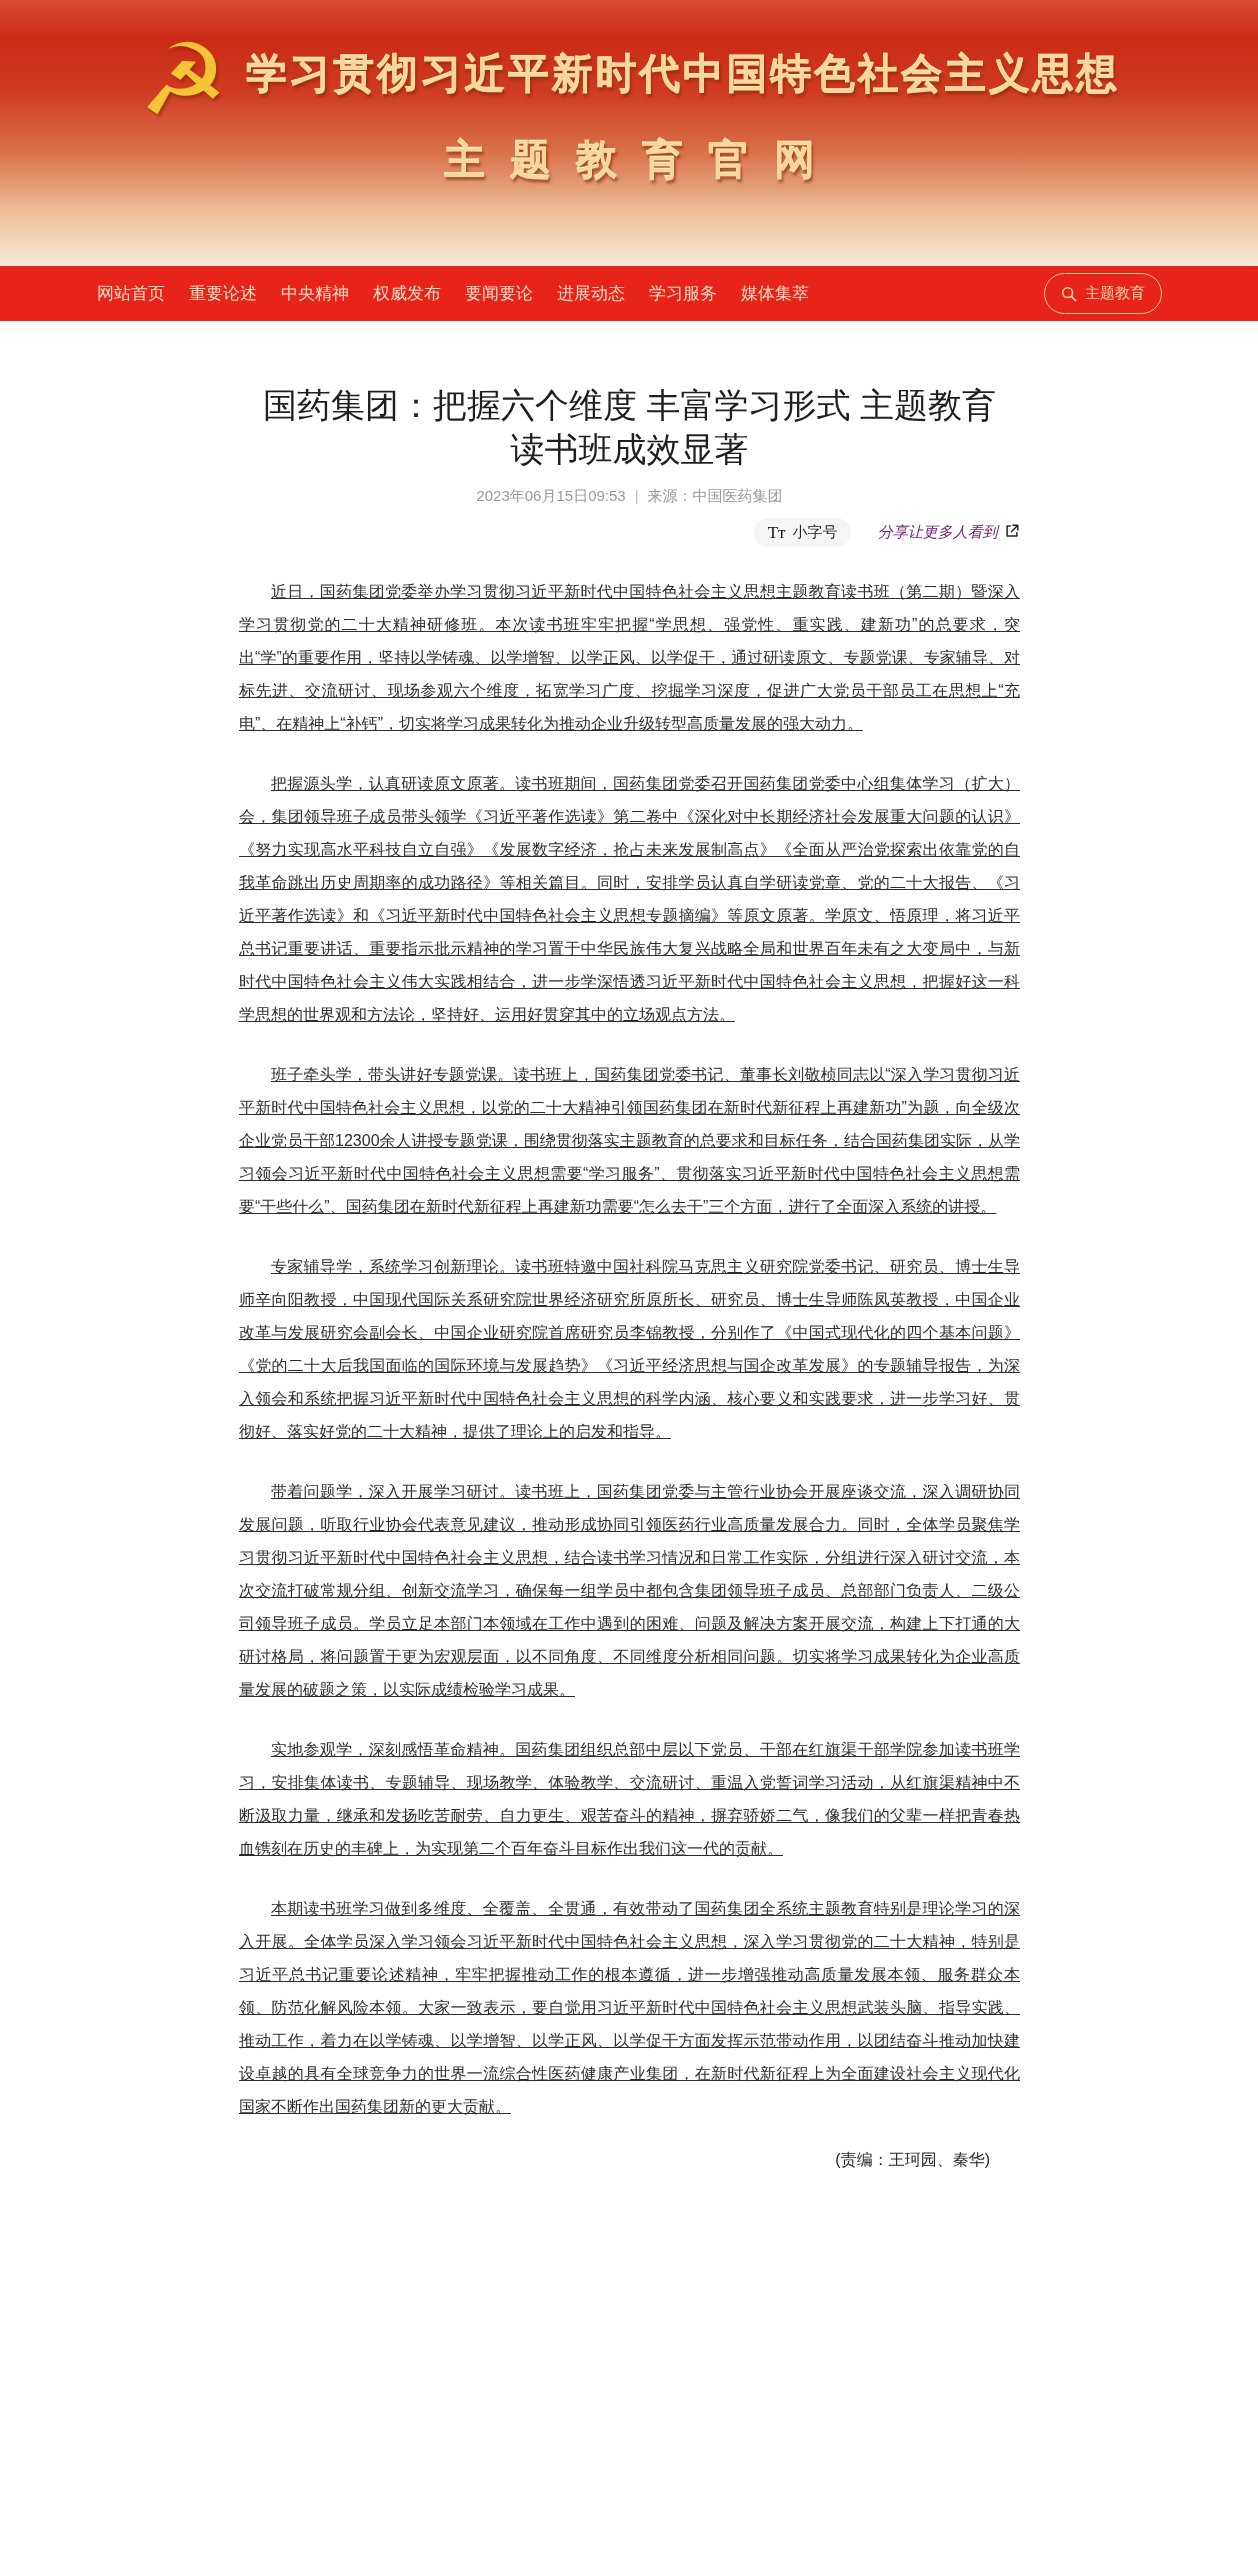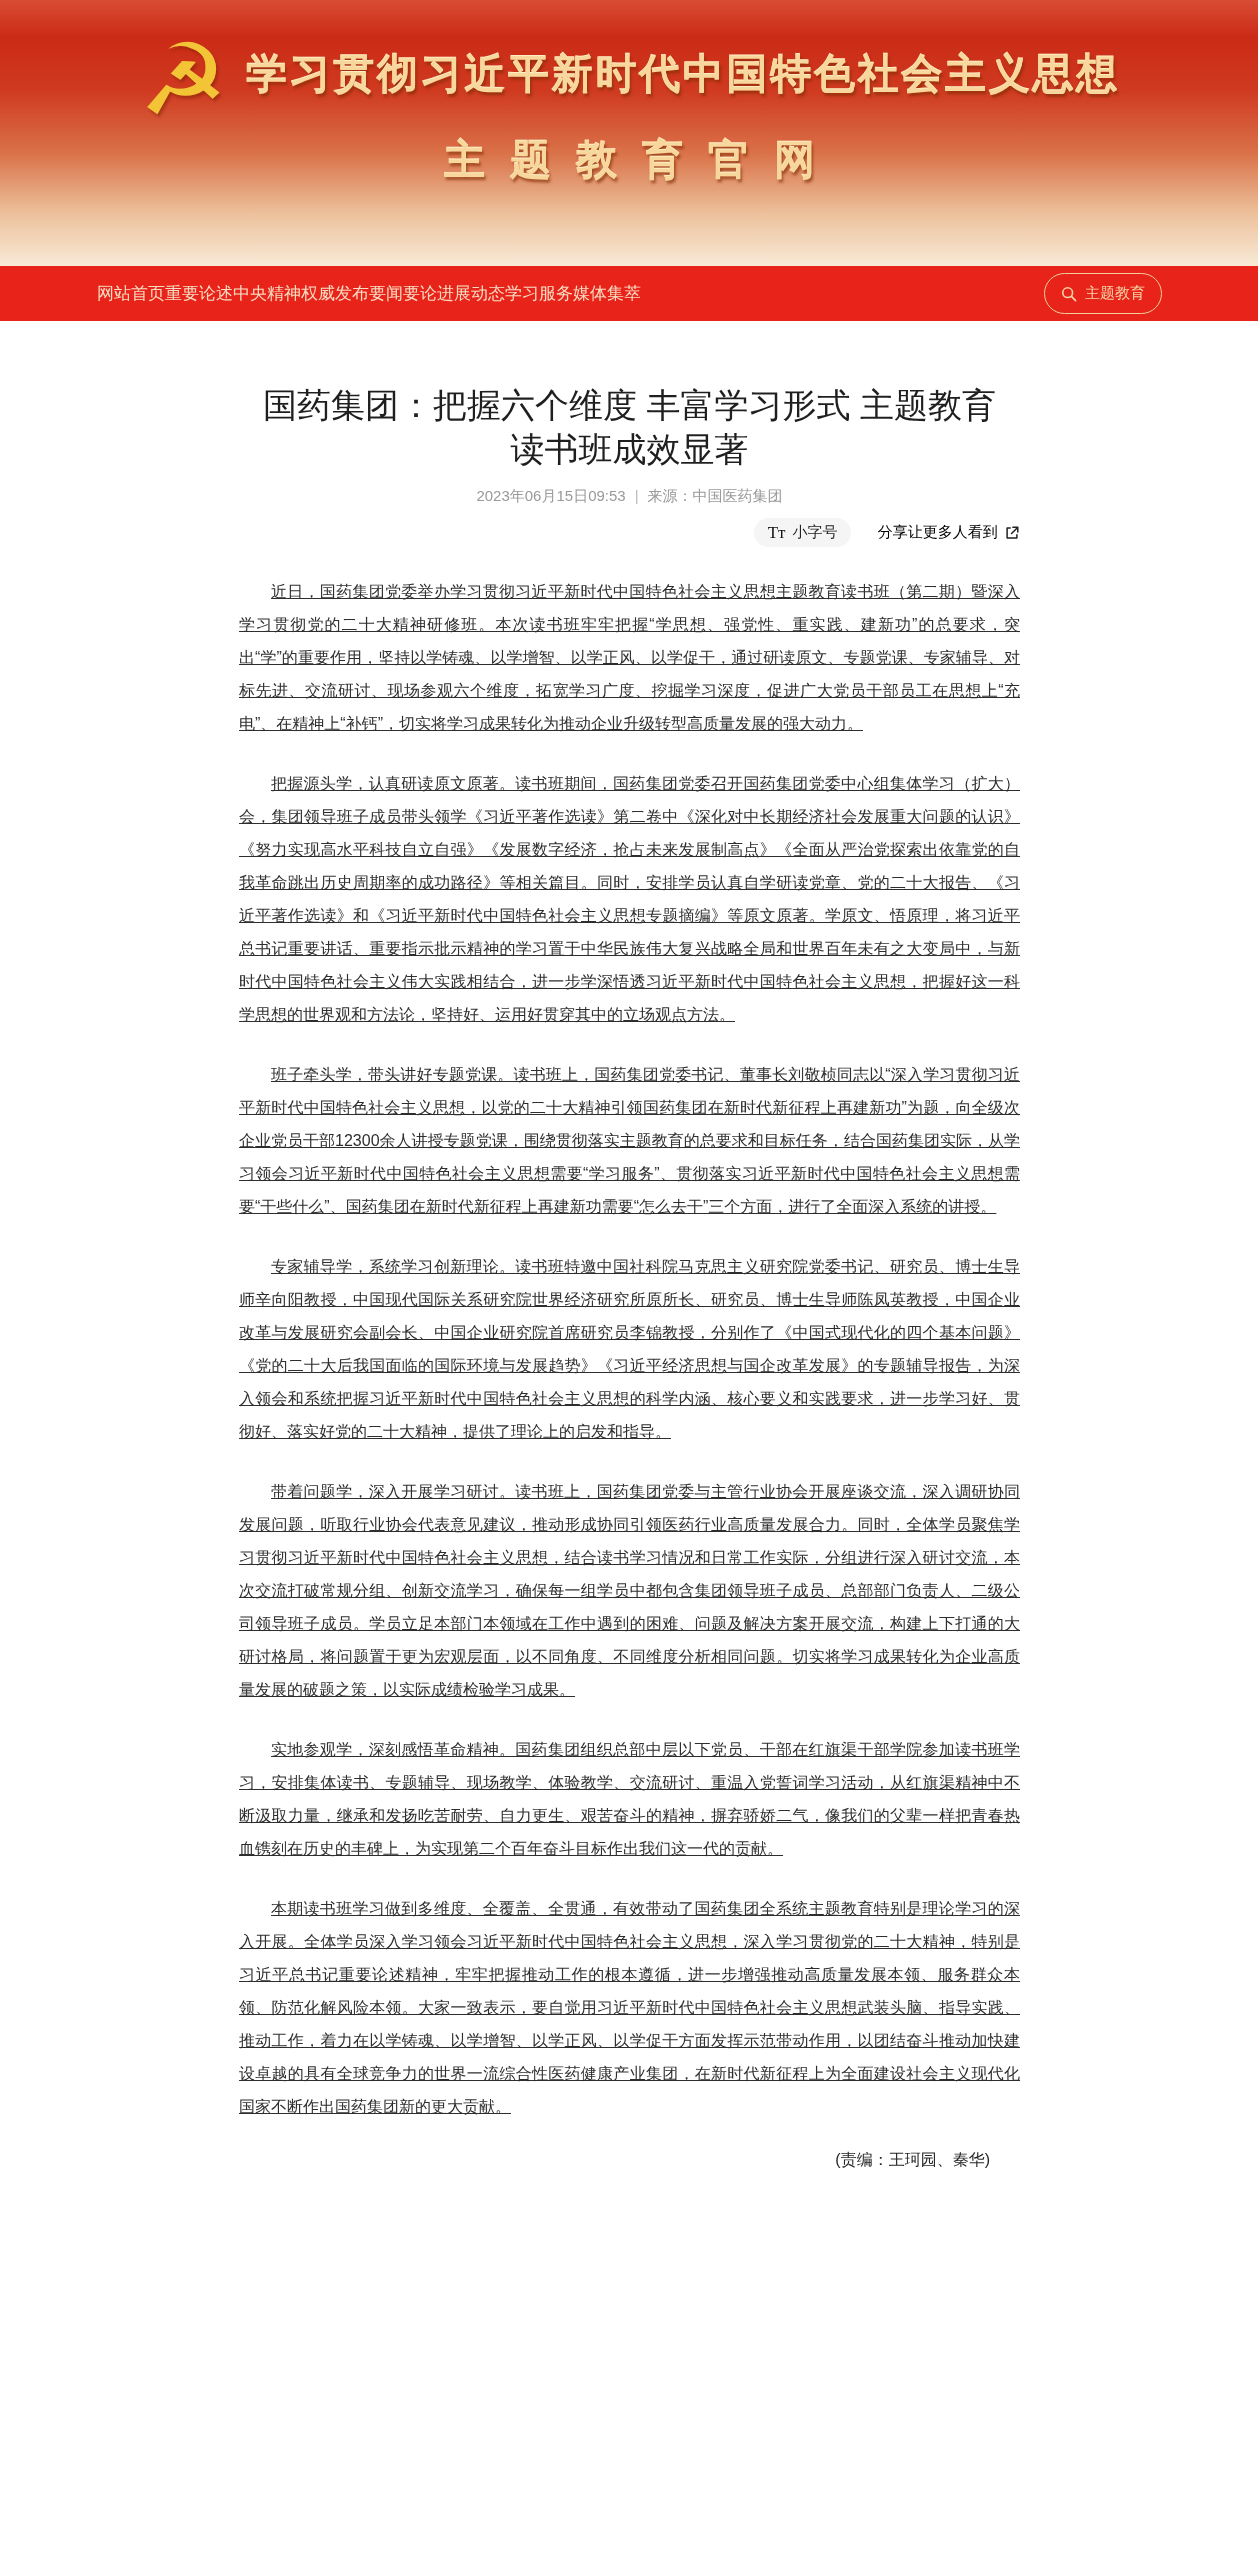--- a/index.html
+++ b/index.html
@@ -35,21 +35,21 @@
     color:#f8d79d;
     text-shadow:0 -0.9px 0 #ffeec4, 1.8px 2.7px 2.7px rgba(130,45,5,.65);
     margin-top:0px;
   }
   .banner-credits { width:max-content; margin:14px auto 0; }
   .credit-line { font-size:19.5px; line-height:36px; color:#9c4826; letter-spacing:0.9px; }
 
   
   .navbar { height:55px; background:#e8231a; display:flex; align-items:center; }
   .nav-inner { width:1065px; margin:0 auto; display:flex; align-items:center; }
-  .nav-items { display:flex; }
+  .nav-items { display:flex; gap:24px; }
   .nav-item { font-size:17px; color:#f9dcc2; text-decoration:none; cursor:pointer; white-space:nowrap; }
   .search-pill {
     margin-left:auto; display:flex; align-items:center; gap:8px;
     border:0.9px solid #f2cf9e; border-radius:887px; padding:10px 16px;
     color:#f6d6a8; font-size:15px; cursor:pointer;
   }
   .search-pill svg { display:block; }
 
   
   .article { width:781px; margin:0 auto; padding-top:46px; }
@@ -58,21 +58,21 @@
     text-align:center; color:#1f1f1f;
   }
   .article-meta { text-align:center; color:#999999; font-size:15px; margin-top:16px; }
   .article-meta .sep { margin:0 9px; color:#bbb; }
   .article-toolbar { display:flex; justify-content:flex-end; align-items:center; gap:27px; margin-top:12.4px; }
   .font-size-pill {
     background:#f5f5f5; border-radius:16px; padding:4.4px 13.3px;
     color:#222; font-size:15px; display:flex; align-items:center; gap:7px; cursor:pointer;
   }
   .tt-glyph { font-family:"Liberation Serif","DejaVu Serif",serif; font-size:17px; color:#111; }
-  .share-row { display:flex; align-items:center; gap:6.2px; font-size:15px; color:#000000; cursor:pointer; }
+  .share-row { display:flex; align-items:flex-start; gap:6.2px; font-size:15px; color:#701a75; cursor:pointer;font-style:italic; }
   .share-row svg { display:block; }
 
   .article-body { margin-top:28px; font-size:16px; line-height:33px; color:#2e2e2e; text-align:justify;text-decoration:underline; }
   .article-body p { text-indent:2em; margin:0 0 27px 0; }
   .editors { text-align:right; font-size:16px; color:#262626; margin-top:3.6px; padding-right:30px; }
 </style>
 </head>
 <body>
 
 <div class="banner">

